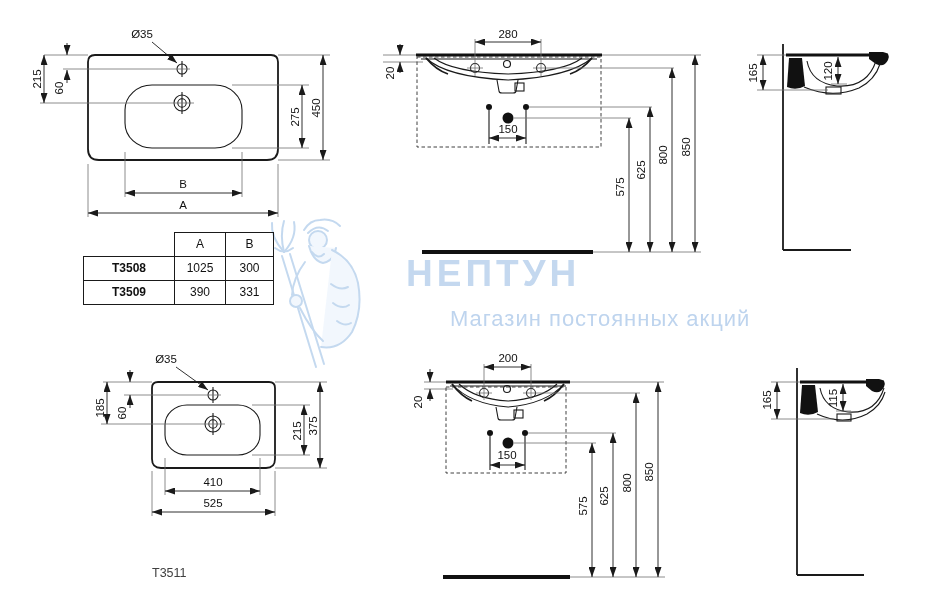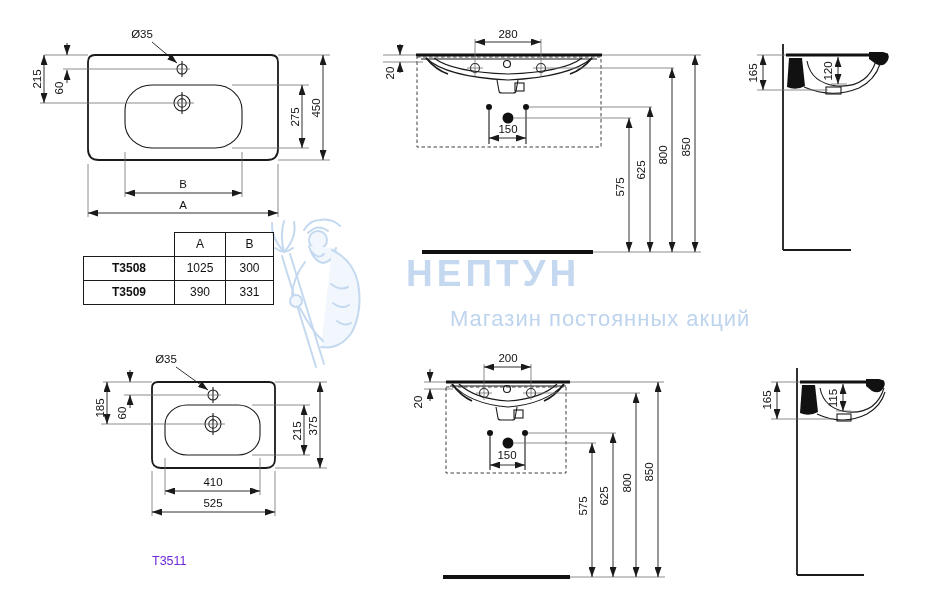--- a/index.html
+++ b/index.html
@@ -25,21 +25,21 @@
   #model-table td{border:1.3px solid #1a1a1a;text-align:center;padding:0;background:transparent;}
   #model-table td.c0{width:90px;height:23px;font-weight:bold;}
   #model-table td.c1{width:50px;}
   #model-table td.c2{width:47px;}
   #model-table td.nob{border:none;background:transparent;}
   
   .wm-title{position:absolute;left:406px;top:253px;z-index:1;font-size:37px;font-weight:bold;
             letter-spacing:4px;color:#c4d8ef;}
   .wm-sub{position:absolute;left:406px;top:306px;z-index:1;font-size:22px;
           letter-spacing:1px;color:#bed4ee;margin-left:44px;}
-  .caption{position:absolute;left:152px;top:554px;z-index:3;font-size:12.5px;color:#6d28d9;}
+  .caption{position:absolute;left:152px;top:566px;z-index:3;font-size:12.5px;color:#404040;}
 </style>
 </head>
 <body>
 
 <div id="sheet">
 
   <div class="wm-title">НЕПТУН</div>
   <div class="wm-sub">Магазин постоянных акций</div>
 
   <svg class="wm-layer" width="947" height="599" viewBox="0 0 947 599">

